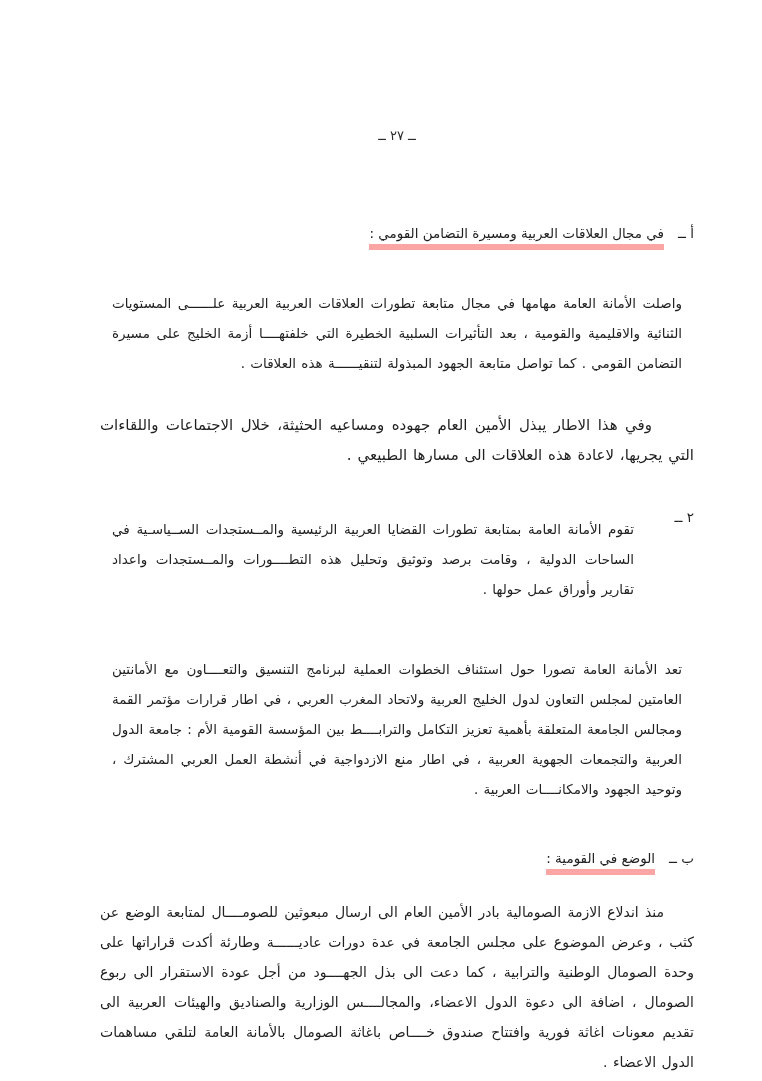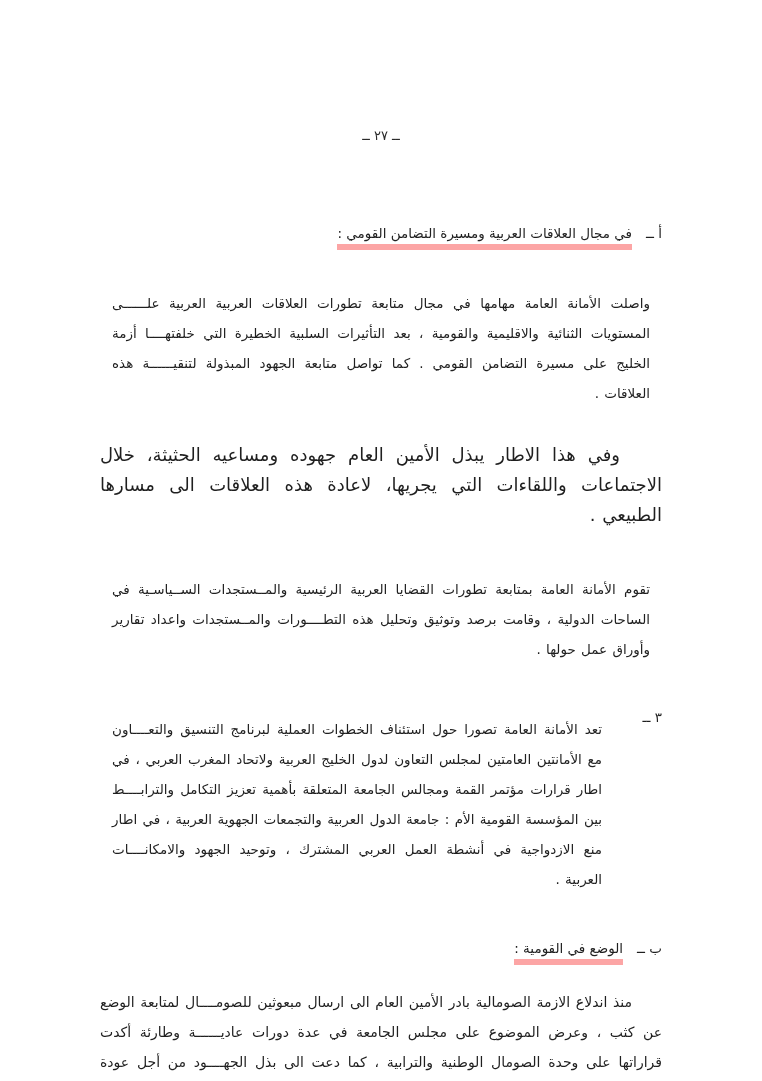--- a/index.html
+++ b/index.html
@@ -9,21 +9,21 @@
   }
   .page {
     position: relative;
     width: 762px;
     height: 1081px;
     margin: 0 auto;
     background: #ffffff;
     color: #1f1f1f;
     font-family: "DejaVu Sans", sans-serif;
     box-sizing: border-box;
-    padding: 128px 100px 40px 100px;
+    padding: 128px 68px 40px 100px;
     direction: rtl;
     overflow: hidden;
   }
   .page-number {
     text-align: center;
     font-size: 13px;
     letter-spacing: 2px;
     margin-bottom: 82px;
     color: #2a2a2a;
   }
@@ -55,21 +55,21 @@
     flex: 0 0 38px;
     white-space: nowrap;
   }
   .item .item-text {
     flex: 1 1 auto;
     margin: 12px;
     text-align: justify;
     word-spacing: 1px;
   }
   .note-paragraph {
-    font-size: 18px;
+    font-size: 15px;
     line-height: 30px;
     text-align: justify;
     text-indent: 42px;
     margin: 8px 0 26px 0;
     word-spacing: 1px;
   }
   .body-paragraph {
     font-size: 14px;
     line-height: 30px;
     text-align: justify;
@@ -94,27 +94,27 @@
 
   <div class="item">
     <p class="item-text">واصلت الأمانة العامة مهامها في مجال متابعة تطورات العلاقات العربية العربية علــــــى المستويات الثنائية والاقليمية والقومية ، بعد التأثيرات السلبية الخطيرة التي خلفتهــــا أزمة الخليج على مسيرة التضامن القومي . كما تواصل متابعة الجهود المبذولة لتنقيــــــة هذه العلاقات .</p>
   </div>
 
   <p class="note-paragraph">وفي هذا الاطار يبذل الأمين العام جهوده ومساعيه الحثيثة، خلال الاجتماعات واللقاءات التي يجريها، لاعادة هذه العلاقات الى مسارها الطبيعي .</p>
 
   <div class="spacer-a"></div>
 
   <div class="item">
+    <span class="marker">٢ ــ</span>
     <p class="item-text">تقوم الأمانة العامة بمتابعة تطورات القضايا العربية الرئيسية والمــستجدات الســياسـية في الساحات الدولية ، وقامت برصد وتوثيق وتحليل هذه التطــــورات والمــستجدات واعداد تقارير وأوراق عمل حولها .</p>
   </div>
 
   <div class="spacer-a"></div>
 
   <div class="item">
-    <span class="marker">٣ ــ</span>
     <p class="item-text">تعد الأمانة العامة تصورا حول استئناف الخطوات العملية لبرنامج التنسيق والتعــــاون مع الأمانتين العامتين لمجلس التعاون لدول الخليج العربية ولاتحاد المغرب العربي ، في اطار قرارات مؤتمر القمة ومجالس الجامعة المتعلقة بأهمية تعزيز التكامل والترابــــط بين المؤسسة القومية الأم :  جامعة الدول العربية والتجمعات الجهوية العربية ،  في اطار منع الازدواجية في أنشطة العمل العربي المشترك ، وتوحيد الجهود والامكانــــات العربية .</p>
   </div>
 
   <div class="section-heading section-b-heading">
     <span class="marker">ب  ــ</span>
     <span class="title">الوضع في القومية :</span>
   </div>
 
   <p class="body-paragraph">منذ اندلاع الازمة الصومالية بادر الأمين العام الى ارسال مبعوثين للصومــــال لمتابعة الوضع عن كثب ، وعرض الموضوع على مجلس الجامعة في عدة دورات عاديــــــة وطارئة أكدت قراراتها على وحدة الصومال الوطنية والترابية ، كما دعت الى بذل الجهــــود من أجل عودة الاستقرار الى ربوع الصومال ، اضافة الى دعوة الدول الاعضاء، والمجالــــس الوزارية والصناديق والهيئات العربية الى تقديم معونات اغاثة فورية وافتتاح صندوق خــــاص باغاثة الصومال بالأمانة العامة لتلقي مساهمات الدول الاعضاء .</p>
 

